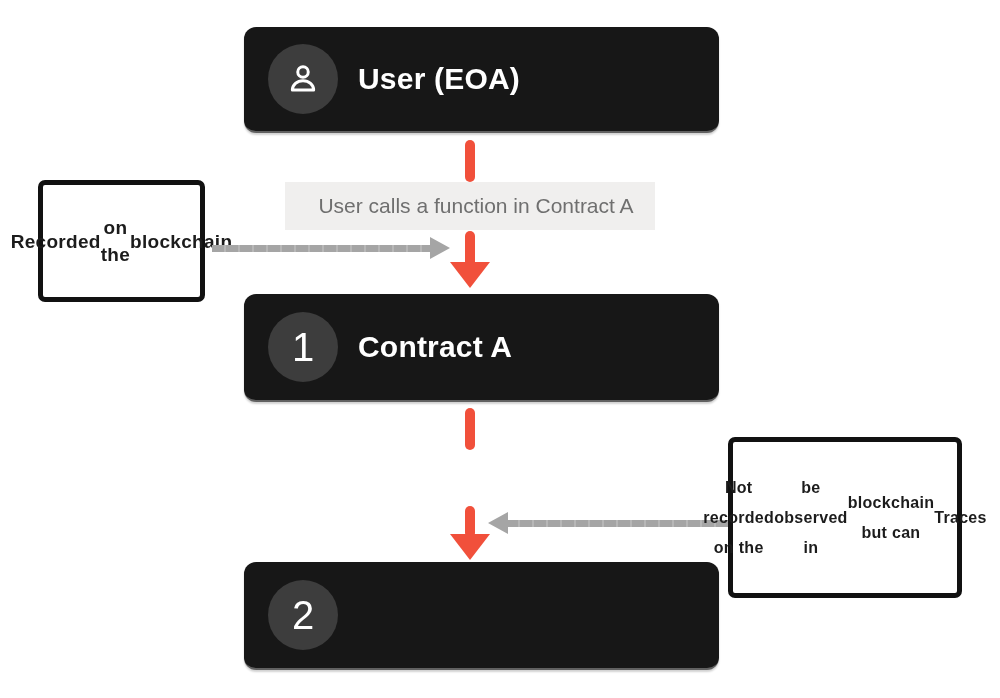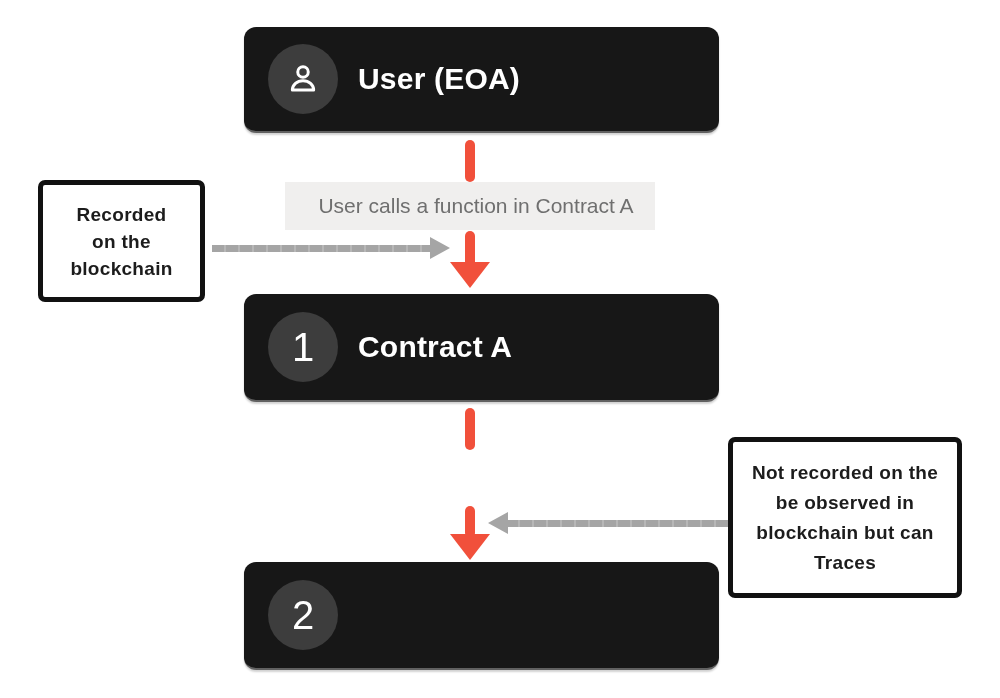--- a/index.html
+++ b/index.html
@@ -102,35 +102,35 @@
     border-top:11px solid transparent;
     border-bottom:11px solid transparent;
     border-right:20px solid var(--arrow-gray);
   }
   
   .note{
     position:absolute;
     background:#fff;
     border:5px solid var(--note-border);
     border-radius:7px;
-    display:flex;flex-direction:column;
+    display:flex;flex-direction:row;
     align-items:center;justify-content:center;
     text-align:center;
     color:var(--note-text);
     font-weight:700;
     letter-spacing:0.3px;
   }
   .note span{display:block;}
   .note-left{
     left:38px;top:180px;width:167px;height:122px;
     font-size:19px;line-height:27px;
   }
   .note-right{
     left:728px;top:437px;width:234px;height:161px;
-    font-size:19px;line-height:30px;
+    font-size:16px;line-height:30px;
   }
   
   .user-icon-svg{display:block;}
 </style>
 </head>
 <body>
 
 <div class="canvas">
 
   <div class="node" style="top:27px;">

